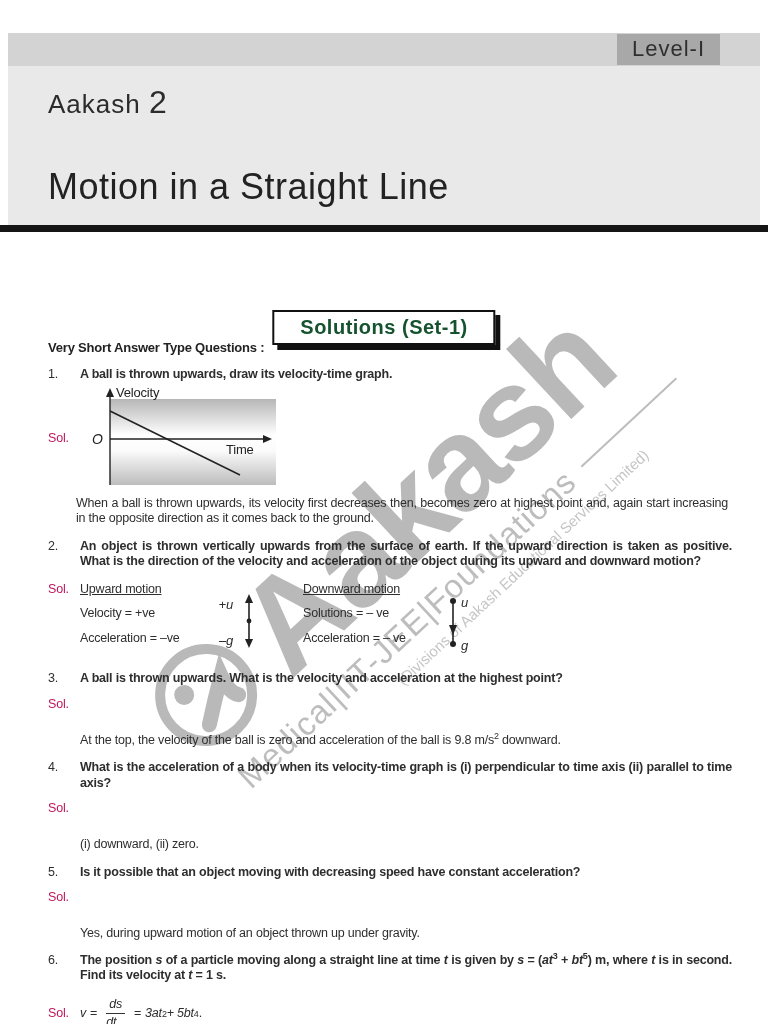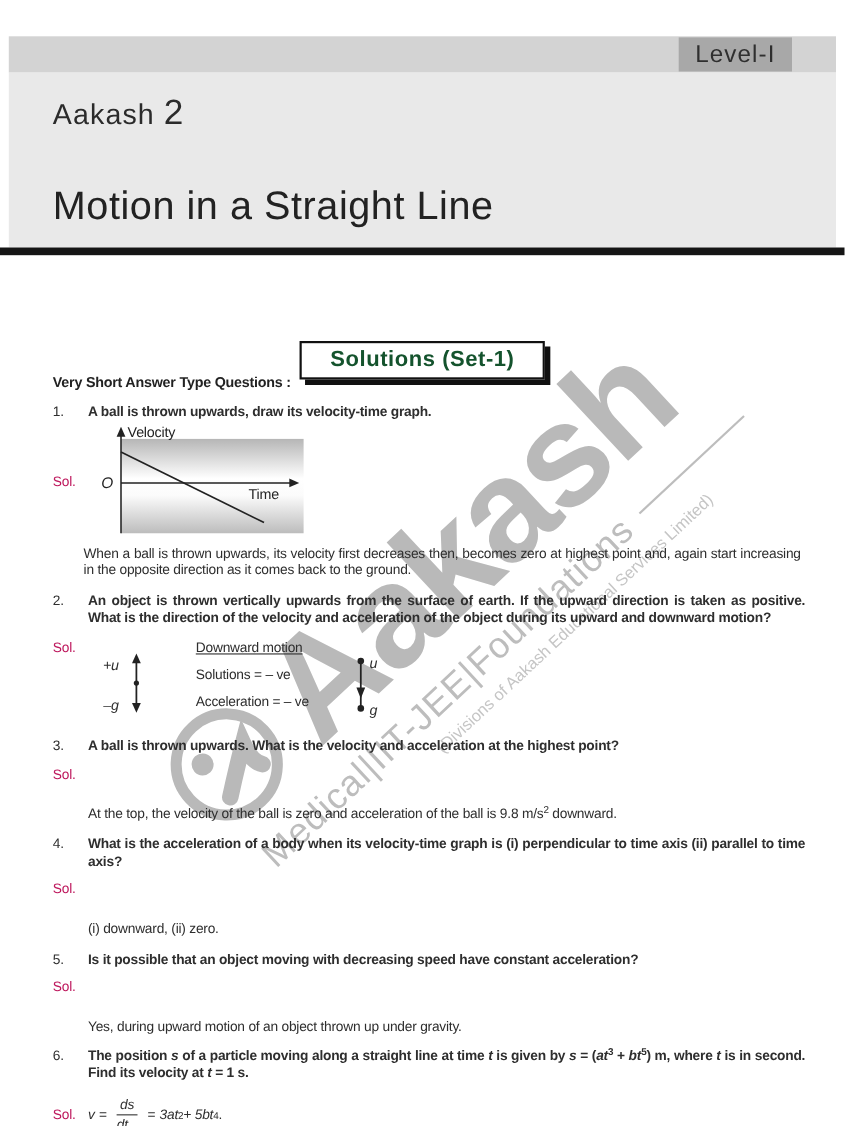--- a/index.html
+++ b/index.html
@@ -148,20 +148,25 @@
 
     <div class="soltext" style="margin-left:28px; margin-top:6px;">When a ball is thrown upwards, its velocity first decreases then, becomes zero at highest point and, again start increasing in the opposite direction as it comes back to the ground.</div>
 
     <div class="qrow" style="margin-top:12px;">
       <span class="qnum">2.</span>
       <span class="qtext">An object is thrown vertically upwards from the surface of earth. If the upward direction is taken as positive. What is the direction of the velocity and acceleration of the object during its upward and downward motion?</span>
     </div>
 
     <div class="sol2-row">
       <span class="sollabel">Sol.</span>
+      <div class="motion-col colA">
+        <div class="motion-heading">Upward motion</div>
+        <div class="motion-line">Velocity = +ve</div>
+        <div class="motion-line">Acceleration = –ve</div>
+      </div>
       <div class="arrA">
         <svg width="66" height="58" viewBox="0 0 66 58">
           <text x="28" y="17" font-size="13" font-style="italic" fill="#2e2e2e" text-anchor="end">+u</text>
           <text x="28" y="53" font-size="13" font-style="italic" fill="#2e2e2e" text-anchor="end">–g</text>
           <line x1="44" y1="9" x2="44" y2="49" stroke="#222" stroke-width="1.6"></line>
           <polygon points="40,11 48,11 44,2" fill="#222"></polygon>
           <polygon points="40,47 48,47 44,56" fill="#222"></polygon>
           <circle cx="44" cy="29" r="2.4" fill="#222"></circle>
         </svg>
       </div>

